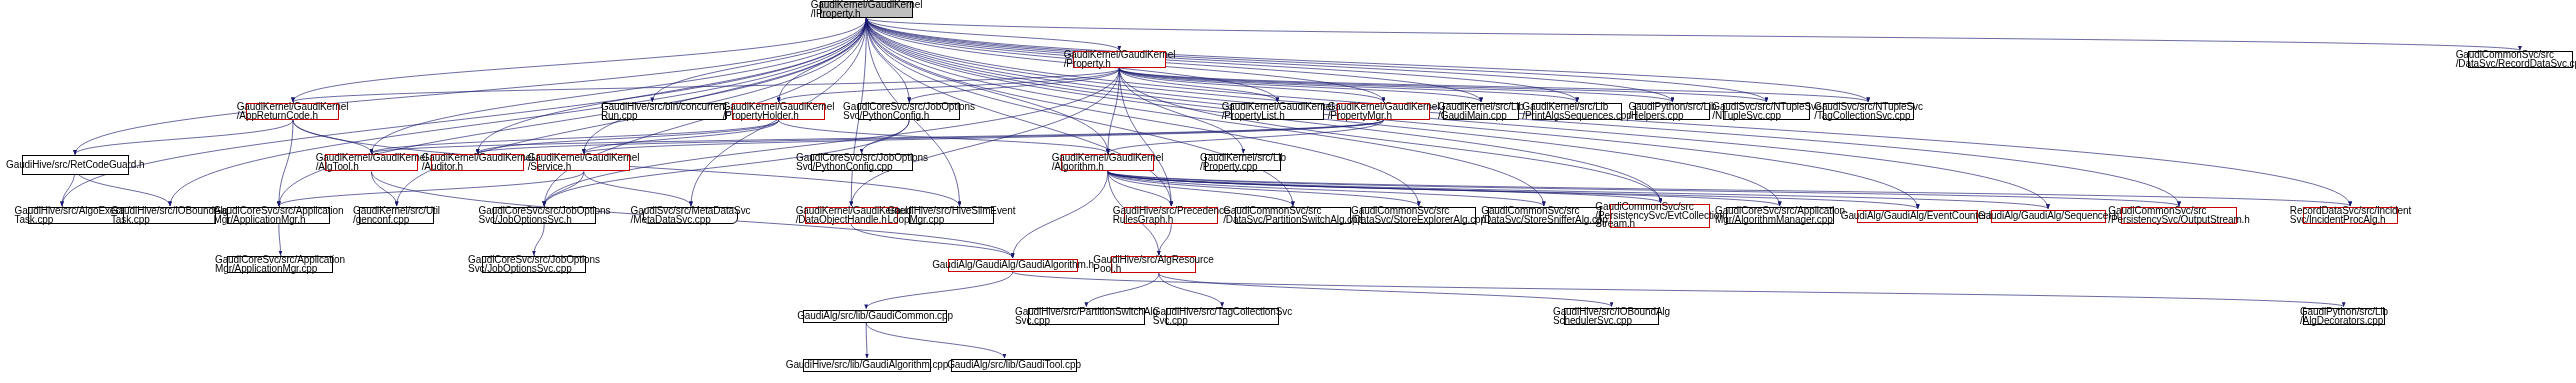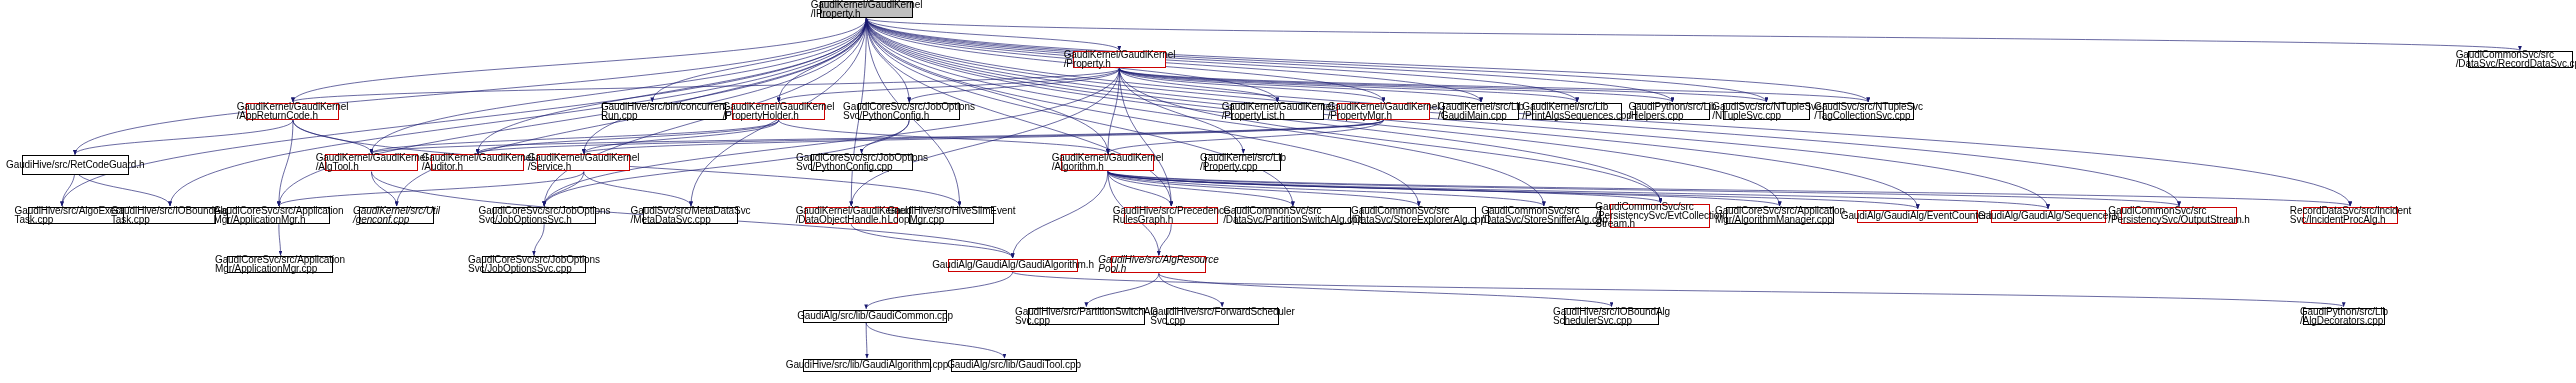--- a/index.html
+++ b/index.html
@@ -197,25 +197,25 @@
     <div class="node red" style="left: 1061px; top: 154px; width: 93px; height: 17.3px;">GaudiKernel/GaudiKernel
 /Algorithm.h</div>
     <div class="node" style="left: 1205px; top: 154px; width: 76px; height: 17.3px;">GaudiKernel/src/Lib
 /Property.cpp</div>
     <div class="node" style="left: 28px; top: 207px; width: 100px; height: 17.3px;">GaudiHive/src/AlgoExecution
 Task.cpp</div>
     <div class="node" style="left: 123px; top: 207px; width: 93px; height: 17.3px;">GaudiHive/src/IOBoundAlg
 Task.cpp</div>
     <div class="node" style="left: 227px; top: 207px; width: 103px; height: 17.3px;">GaudiCoreSvc/src/Application
 Mgr/ApplicationMgr.h</div>
-    <div class="node" style="left: 359px; top: 207px; width: 75px; height: 17.3px; font-style: italic;">GaudiKernel/src/Util
+    <div class="node" style="left: 359px; top: 207px; width: 75px; height: 17.3px;">GaudiKernel/src/Util
 /genconf.cpp</div>
     <div class="node" style="left: 493px; top: 207px; width: 103px; height: 17.3px;">GaudiCoreSvc/src/JobOptions
 Svc/JobOptionsSvc.h</div>
-    <div class="node" style="left: 643px; top: 207px; width: 95px; height: 17.3px;">GaudiSvc/src/MetaDataSvc
+    <div class="node" style="left: 643px; top: 207px; width: 95px; height: 17.3px; border-radius: 6px;">GaudiSvc/src/MetaDataSvc
 /MetaDataSvc.cpp</div>
     <div class="node red" style="left: 805px; top: 207px; width: 93px; height: 17.3px;">GaudiKernel/GaudiKernel
 /DataObjectHandle.h</div>
     <div class="node" style="left: 909px; top: 207px; width: 85px; height: 17.3px;">GaudiHive/src/HiveSlimEvent
 LoopMgr.cpp</div>
     <div class="node red" style="left: 1124px; top: 207px; width: 94px; height: 17.3px;">GaudiHive/src/Precedence
 RulesGraph.h</div>
     <div class="node" style="left: 1235px; top: 207px; width: 116px; height: 17.3px;">GaudiCommonSvc/src
 /DataSvc/PartitionSwitchAlg.cpp</div>
     <div class="node" style="left: 1361px; top: 207px; width: 115px; height: 17.3px;">GaudiCommonSvc/src
@@ -231,26 +231,26 @@
     <div class="node red" style="left: 1991px; top: 210px; width: 115px; height: 13px;">GaudiAlg/GaudiAlg/Sequencer.h</div>
     <div class="node red" style="left: 2121px; top: 207px; width: 116px; height: 17.3px;">GaudiCommonSvc/src
 /PersistencySvc/OutputStream.h</div>
     <div class="node red" style="left: 2303px; top: 207px; width: 95px; height: 17.3px;">RecordDataSvc/src/Incident
 Svc/IncidentProcAlg.h</div>
     <div class="node" style="left: 227px; top: 256px; width: 106px; height: 17.3px;">GaudiCoreSvc/src/Application
 Mgr/ApplicationMgr.cpp</div>
     <div class="node" style="left: 482px; top: 256px; width: 104px; height: 17.3px;">GaudiCoreSvc/src/JobOptions
 Svc/JobOptionsSvc.cpp</div>
     <div class="node red" style="left: 948px; top: 259px; width: 130px; height: 13px;">GaudiAlg/GaudiAlg/GaudiAlgorithm.h</div>
-    <div class="node red" style="left: 1111px; top: 256px; width: 95px; height: 17.3px; font-style: italic;">GaudiHive/src/AlgResource
+    <div class="node red" style="left: 1111px; top: 256px; width: 85px; height: 17.3px;">GaudiHive/src/AlgResource
 Pool.h</div>
     <div class="node" style="left: 803px; top: 310px; width: 144px; height: 13px;">GaudiAlg/src/lib/GaudiCommon.cpp</div>
     <div class="node" style="left: 1028px; top: 308px; width: 117px; height: 17.3px;">GaudiHive/src/PartitionSwitchAlg
 Svc.cpp</div>
-    <div class="node" style="left: 1166px; top: 308px; width: 113px; height: 17.3px;">GaudiHive/src/ForwardScheduler
+    <div class="node" style="left: 1166px; top: 308px; width: 113px; height: 17.3px;">GaudiHive/src/TagCollectionSvc
 Svc.cpp</div>
     <div class="node" style="left: 1564px; top: 308px; width: 95px; height: 17.3px;">GaudiHive/src/IOBoundAlg
 SchedulerSvc.cpp</div>
     <div class="node" style="left: 2303px; top: 308px; width: 82px; height: 17.3px;">GaudiPython/src/Lib
 /AlgDecorators.cpp</div>
     <div class="node" style="left: 803px; top: 359px; width: 128px; height: 13px;">GaudiHive/src/lib/GaudiAlgorithm.cpp</div>
     <div class="node" style="left: 951px; top: 359px; width: 126px; height: 13px;">GaudiAlg/src/lib/GaudiTool.cpp</div>
   </div>
 
 

